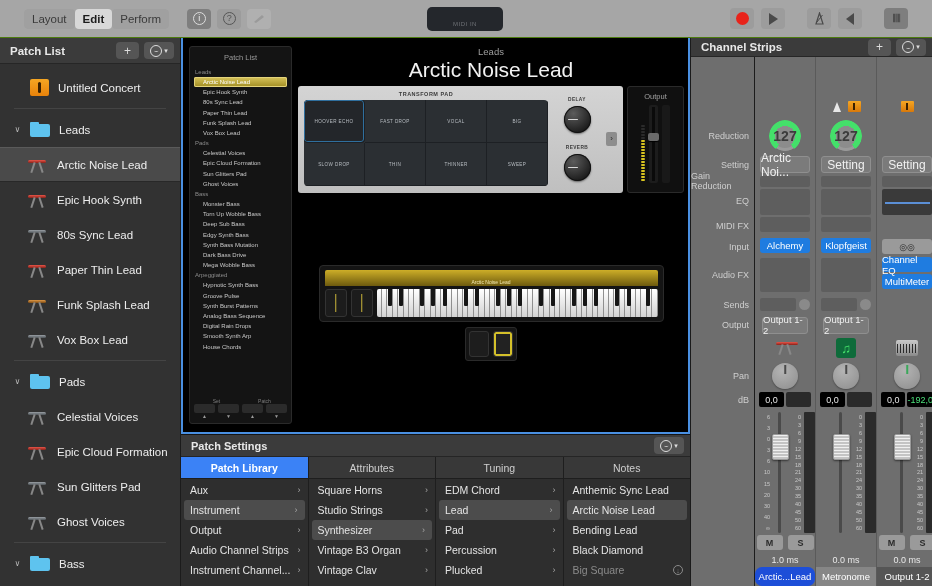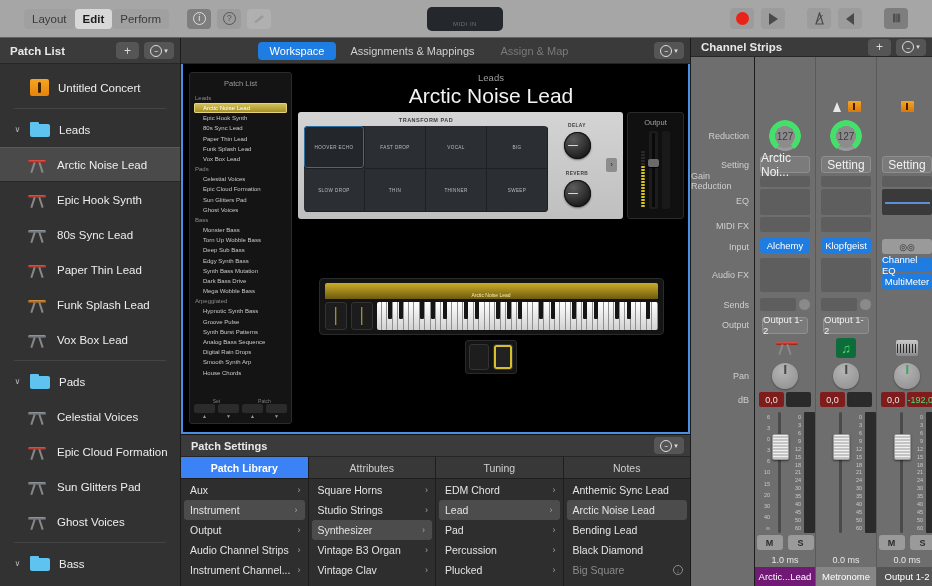--- a/index.html
+++ b/index.html
@@ -198,21 +198,21 @@
   .mini-metro:before{content:"";position:absolute;left:1px;bottom:0;width:0;height:0;border-left:4.5px solid transparent;border-right:4.5px solid transparent;border-bottom:10px solid #e8e8e8;}
   .mini-folder{width:13px;height:11px;background:linear-gradient(#f5a623,#d9790a);border-radius:1px;position:relative;}
   .mini-folder:after{content:"";position:absolute;left:5px;top:2px;width:2px;height:7px;background:#3a2000;}
   .row-expr{height:38px;display:flex;align-items:center;justify-content:center;}
   .greenknob{width:30px;height:30px;border-radius:50%;background:#8c8c8c;position:relative;
     box-shadow: inset 0 0 0 3px #9a9a9a;}
   .greenknob .ring{position:absolute;inset:-1px;border-radius:50%;
     background: conic-gradient(from 215deg, #44e06a 0deg 290deg, transparent 290deg 360deg);
     -webkit-mask: radial-gradient(circle, transparent 10px, #000 10px);
             mask: radial-gradient(circle, transparent 10px, #000 10px);}
-  .greenknob .v{position:absolute;inset:0;display:flex;align-items:center;justify-content:center;font-size:10px;color:#3c3c3c;font-weight:normal;}
+  .greenknob .v{position:absolute;inset:0;display:flex;align-items:center;justify-content:center;font-size:14px;color:#3c3c3c;font-weight:bold;}
   .cs-field{width:calc(100% - 10px);height:17px;background:#7b7b7b;border:1px solid #8f8f8f;border-radius:3px;
     display:flex;align-items:center;justify-content:center;font-size:12px;color:#f0f0f0;margin:0 auto;}
   .cs-slot{width:calc(100% - 10px);height:11px;background:#5e5e5e;border-radius:2px;margin:2px auto 0;}
   .cs-box{width:calc(100% - 10px);height:26px;background:#5e5e5e;border-radius:2px;margin:2px auto 0;position:relative;}
   .cs-box.eqline:after{content:"";position:absolute;left:5%;right:5%;top:50%;height:1.5px;background:#5b8fd6;}
   .cs-box.dark{background:#3a3a3a;}
   .blue-pill{width:calc(100% - 10px);height:15px;background:#1f7ce0;border-radius:3px;display:flex;align-items:center;justify-content:center;
     font-size:9.5px;color:#fff;margin:0 auto 2px;}
   .grey-pill{width:calc(100% - 10px);height:15px;background:#9a9a9a;border-radius:3px;display:flex;align-items:center;justify-content:center;
     font-size:9px;color:#2e2e2e;margin:0 auto;}
@@ -223,37 +223,37 @@
   .sends-row .k{width:11px;height:11px;border-radius:50%;background:#8a8a8a;}
   .instr-ico{height:24px;display:flex;align-items:center;justify-content:center;}
   .green-note{width:20px;height:20px;background:#0e6b3a;border-radius:3px;display:flex;align-items:center;justify-content:center;color:#44e06a;font-size:13px;line-height:1;}
   .mixer-ico2{width:22px;height:16px;background:linear-gradient(#c9c9c9,#8a8a8a);border-radius:2px;position:relative;overflow:hidden;}
   .mixer-ico2:after{content:"";position:absolute;left:1px;right:1px;top:4px;height:9px;
     background:repeating-linear-gradient(90deg,#2a2a2a 0 1px,transparent 1px 3px);}
   .panknob{width:26px;height:26px;border-radius:50%;background:radial-gradient(circle at 40% 30%,#b4b4b4,#8d8d8d);position:relative;box-shadow:0 1px 2px rgba(0,0,0,.35);}
   .panknob:after{content:"";position:absolute;left:50%;top:2px;width:1.5px;height:9px;background:#4a4a4a;transform:translateX(-50%);}
   .panknob.g:after{background:#3aa85a;}
   .db-row{display:flex;gap:2px;width:calc(100% - 8px);margin:0 auto;}
-  .db-cell{flex:1;height:15px;background:#7f1d1d;border-radius:2px;display:flex;align-items:center;justify-content:center;font-size:9px;color:#e8e8e8;}
+  .db-cell{flex:1;height:15px;background:#000000;border-radius:2px;display:flex;align-items:center;justify-content:center;font-size:9px;color:#e8e8e8;}
   .db-cell.green{color:#4ce07a;}
   .db-cell.empty{background:#2a2a2a;}
   .fader-area{flex:1;display:flex;justify-content:center;align-items:stretch;gap:2px;padding:4px 0 2px;min-height:0;}
   .scale{width:16px;display:flex;flex-direction:column;justify-content:space-between;font-size:5.5px;color:#c9c9c9;align-items:flex-end;padding:2px 1px 2px 0;}
   .fader-col{width:14px;position:relative;}
   .fader-col .trk{position:absolute;left:5px;top:0;bottom:0;width:3px;background:#4a4a4a;border-radius:2px;}
   .fader-col .notch{position:absolute;left:0;right:0;height:1px;background:#9b9b9b;}
   .fhandle{position:absolute;left:-1px;width:17px;height:26px;border-radius:2px;
     background:repeating-linear-gradient(#f0f0f0 0 1px,#c4c4c4 1px 3px);box-shadow:0 1px 2px rgba(0,0,0,.5);border:1px solid #9a9a9a;}
   .meter-scale{width:13px;display:flex;flex-direction:column;justify-content:space-between;font-size:5.5px;color:#c9c9c9;align-items:flex-end;padding:2px 1px 2px 0;}
   .meter{width:11px;background:#2b2b2b;border-radius:1px;}
   .ms-row{display:flex;gap:5px;justify-content:center;height:17px;}
   .msbtn{width:26px;height:15px;background:#9a9a9a;border-radius:3px;display:flex;align-items:center;justify-content:center;font-size:9px;color:#2b2b2b;font-weight:bold;}
   .ms-time{height:15px;display:flex;align-items:center;justify-content:center;font-size:9px;color:#e8e8e8;}
   .strip-name{height:19px;display:flex;align-items:center;justify-content:center;font-size:9.5px;color:#fff;}
-  .strip-name.gold{background:#701a75;}
+  .strip-name.gold{background:#1d4ed8;border-radius:7px;}
   .strip-name.grey{background:#868686;}
   .strip-name.dark{background:#555;}
   .cs-lab-sp{display:flex;align-items:center;justify-content:flex-end;}
 </style>
 </head>
 <body>
 
 <div class="app">
 
   <div class="toolbar">
@@ -409,31 +409,20 @@
           <span class="lbl">Bass</span>
         </div>
         <div class="prow patch">
           
           
         </div>
       </div>
     </div>
 
     <div class="center">
-      <div class="ws-tabbar">
-        <div class="ws-tabs">
-          <div class="ws-tab active">Workspace</div>
-          <div class="ws-tab">Assignments &amp; Mappings</div>
-          <div class="ws-tab dim">Assign &amp; Map</div>
-        </div>
-        <div class="pill menu">
-          <span class="smiley">⌣</span>
-          <span class="chev">▾</span>
-        </div>
-      </div>
 
       <div class="ws-stage">
         <div class="stage-inner">
 
           <div class="stage-plist">
             <div class="sp-title">Patch List</div>
             <div>
               <div class="sp-grp">Leads</div>
               <div class="sp-item sel">Arctic Noise Lead</div>
               <div class="sp-item">Epic Hook Synth</div>

